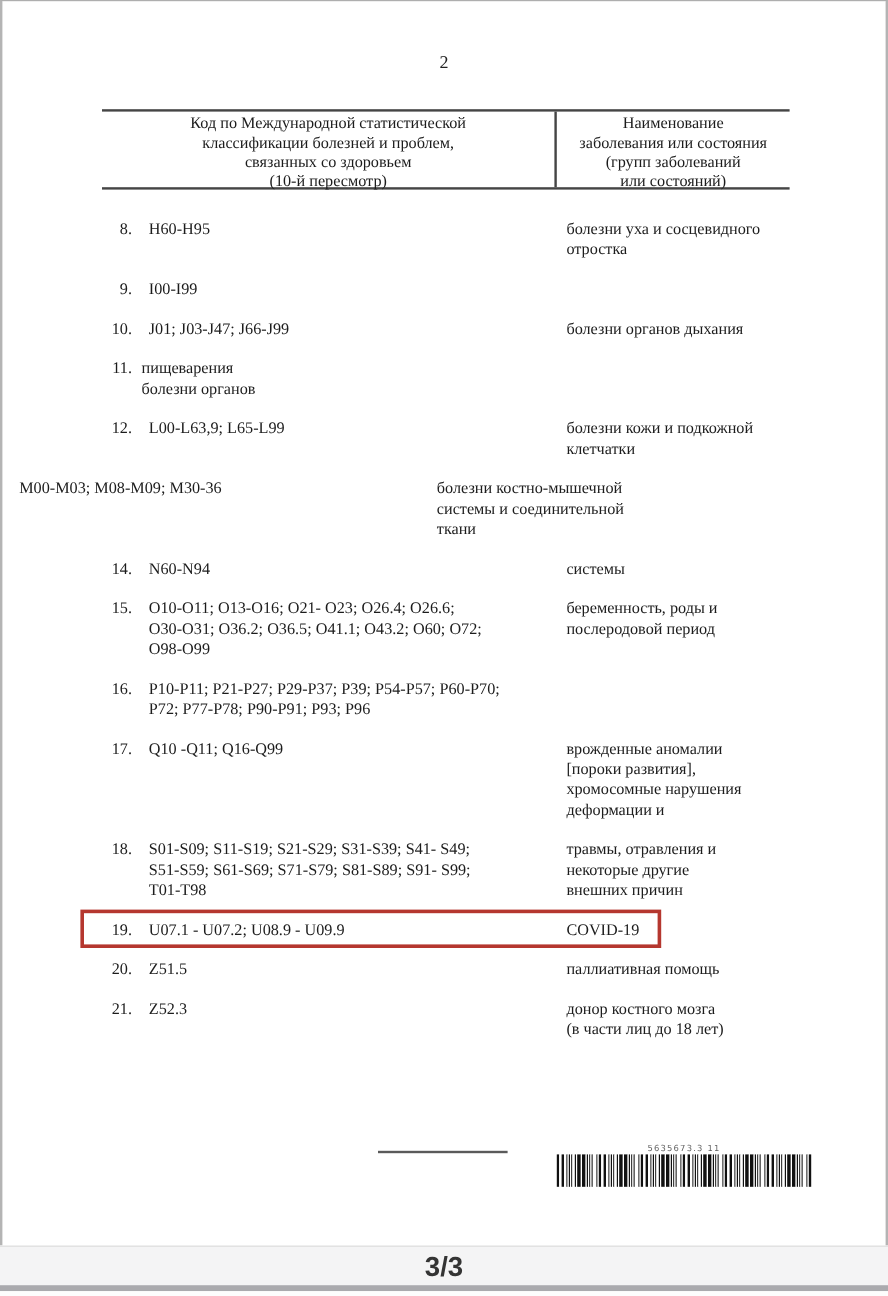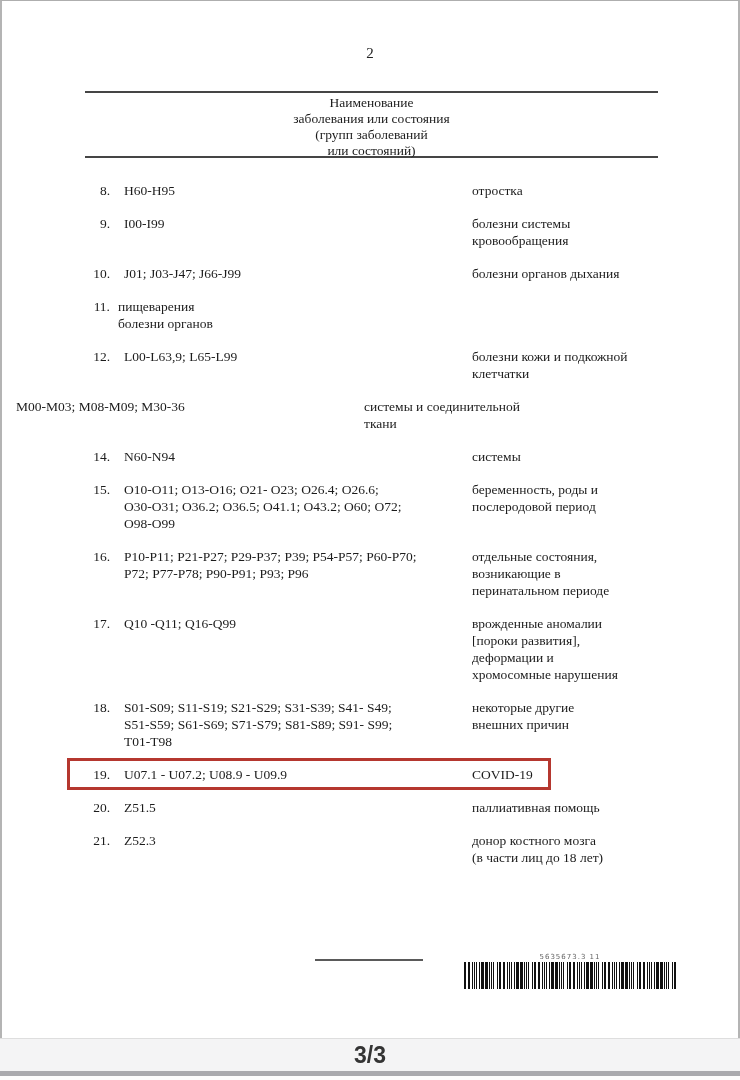--- a/index.html
+++ b/index.html
@@ -53,46 +53,49 @@
   .vfooter .rest{height:4px;background:#fdfdfd;}
 </style>
 </head>
 <body>
 
 <div class="page">
 
   <div class="pagenum">2</div>
 
   <div class="thead">
+    <div class="col col1">
+        <div class="hline">Код по Международной статистической</div>
+        <div class="hline">классификации болезней и проблем,</div>
+        <div class="hline">связанных со здоровьем</div>
+        <div class="hline">(10-й пересмотр)</div>
+      </div>
     <div class="col col2">
         <div class="hline">Наименование</div>
         <div class="hline">заболевания или состояния</div>
         <div class="hline">(групп заболеваний</div>
         <div class="hline">или состояний)</div>
       </div>
   </div>
 
   <div class="tbody">
       <div class="row">
         <div class="cell-num">8.</div>
         <div class="cell-code">
           <div>H60-H95</div>
         </div>
         <div class="cell-name">
+          <div>болезни уха и сосцевидного</div>
           <div>отростка</div>
         </div>
       </div>
       <div class="row">
         <div class="cell-num">9.</div>
         <div class="cell-code">
           <div>I00-I99</div>
-        </div>
-        <div class="cell-name">
-          <div>болезни системы</div>
-          <div>кровообращения</div>
         </div>
       </div>
       <div class="row">
         <div class="cell-num">10.</div>
         <div class="cell-code">
           <div>J01; J03-J47; J66-J99</div>
         </div>
         <div class="cell-name">
           <div>болезни органов дыхания</div>
         </div>
@@ -112,20 +115,21 @@
         <div class="cell-name">
           <div>болезни кожи и подкожной</div>
           <div>клетчатки</div>
         </div>
       </div>
       <div class="row">
         <div class="cell-code">
           <div>M00-M03; M08-M09; M30-36</div>
         </div>
         <div class="cell-name">
+          <div>болезни костно-мышечной</div>
           <div>системы и соединительной</div>
           <div>ткани</div>
         </div>
       </div>
       <div class="row">
         <div class="cell-num">14.</div>
         <div class="cell-code">
           <div>N60-N94</div>
         </div>
         <div class="cell-name">
@@ -143,46 +147,42 @@
           <div>беременность, роды и</div>
           <div>послеродовой период</div>
         </div>
       </div>
       <div class="row">
         <div class="cell-num">16.</div>
         <div class="cell-code">
           <div>P10-P11; P21-P27; P29-P37; P39; P54-P57; P60-P70;</div>
           <div>P72; P77-P78; P90-P91; P93; P96</div>
         </div>
-        <div class="cell-name">
-          <div>отдельные состояния,</div>
-          <div>возникающие в</div>
-          <div>перинатальном периоде</div>
-        </div>
       </div>
       <div class="row">
         <div class="cell-num">17.</div>
         <div class="cell-code">
           <div>Q10 -Q11; Q16-Q99</div>
         </div>
         <div class="cell-name">
           <div>врожденные аномалии</div>
           <div>[пороки развития],</div>
+          <div>хромосомные нарушения</div>
           <div>деформации и</div>
-          <div>хромосомные нарушения</div>
         </div>
       </div>
       <div class="row">
         <div class="cell-num">18.</div>
         <div class="cell-code">
           <div>S01-S09; S11-S19; S21-S29; S31-S39; S41- S49;</div>
           <div>S51-S59; S61-S69; S71-S79; S81-S89; S91- S99;</div>
           <div>T01-T98</div>
         </div>
         <div class="cell-name">
+          <div>травмы, отравления и</div>
           <div>некоторые другие</div>
           <div>внешних причин</div>
         </div>
       </div>
       <div class="row">
         <div class="hl-box" style="border-color: rgb(181, 55, 47);"></div>
         <div class="cell-num">19.</div>
         <div class="cell-code">
           <div>U07.1 - U07.2; U08.9 - U09.9</div>
         </div>

